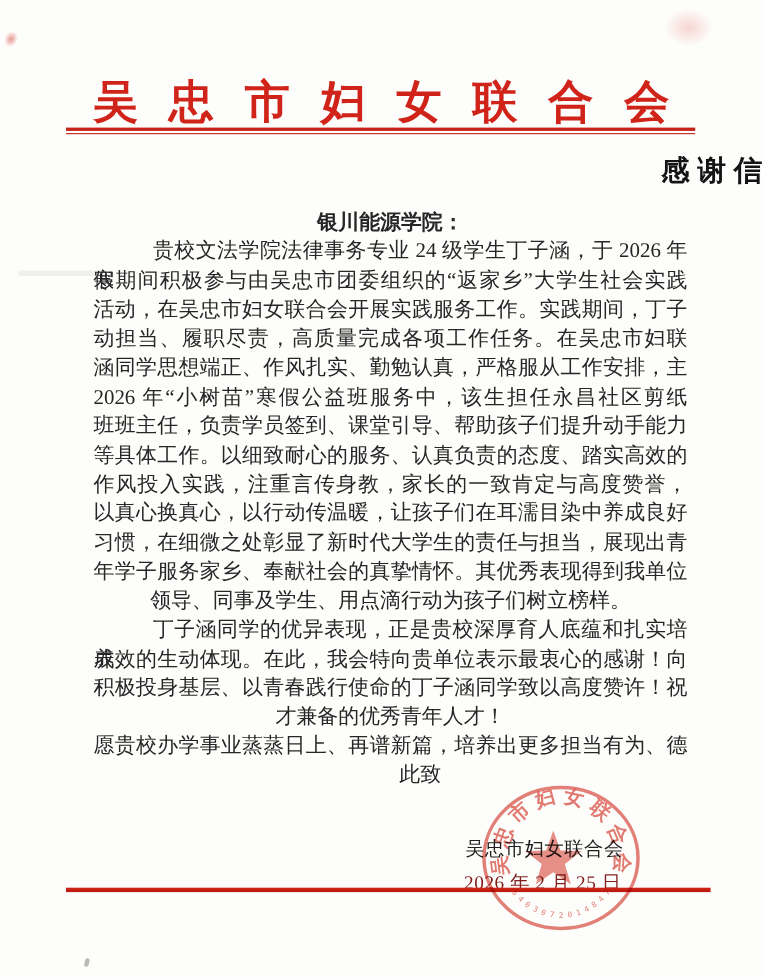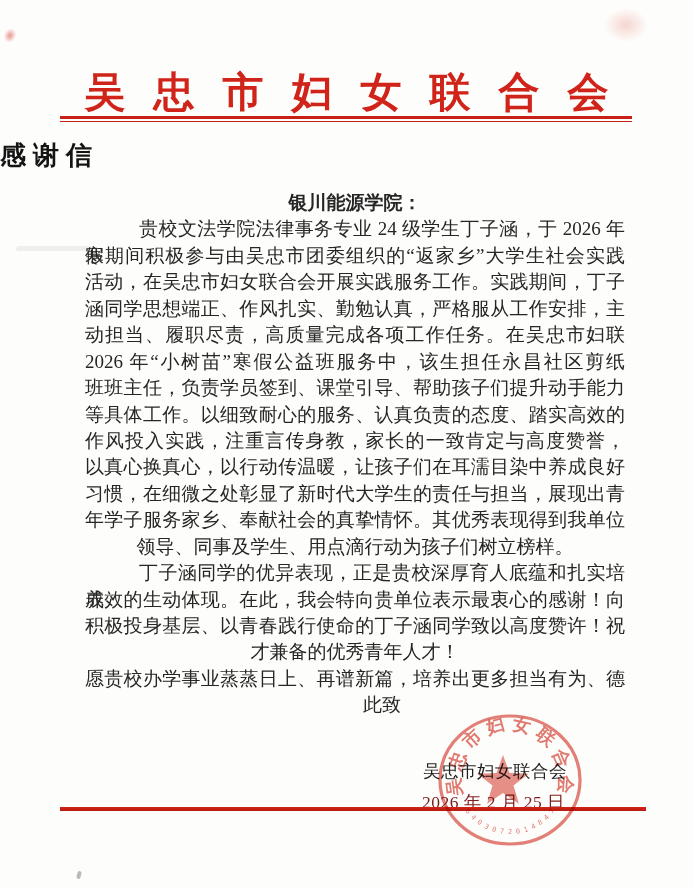--- a/index.html
+++ b/index.html
@@ -34,21 +34,21 @@
     position:absolute;top:116px;left:60px;width:572px;height:3px;
     background:var(--red-rule);
   }
   .rule-thin{
     position:absolute;top:121px;left:60px;width:572px;height:1px;
     background:var(--red-rule);
   }
   
   .doc-title{
     position:absolute;top:139px;left:0;width:693px;
-    text-align:left;
+    text-align:right;
     font-size:26px;font-weight:700;
     color:#141414;
     letter-spacing:7px;line-height:34px;
     white-space:nowrap;
   }
   .doc-title .inner{margin-right:-7px;}
   
   .body-block{
     position:absolute;top:190px;left:85px;width:540px;
     font-size:19px;line-height:26.45px;
@@ -126,22 +126,22 @@
 
   <div class="doc-title">
     <span class="inner">感谢信</span>
   </div>
 
   <div class="body-block" id="body-block">
       <div class="line bold noj">银川能源学院：</div>
       <div class="line indent">贵校文法学院法律事务专业 24 级学生丁子涵，于 2026 年寒</div>
       <div class="line">假期间积极参与由吴忠市团委组织的“返家乡”大学生社会实践</div>
       <div class="line">活动，在吴忠市妇女联合会开展实践服务工作。实践期间，丁子</div>
+      <div class="line">动担当、履职尽责，高质量完成各项工作任务。在吴忠市妇联</div>
       <div class="line">涵同学思想端正、作风扎实、勤勉认真，严格服从工作安排，主</div>
-      <div class="line">动担当、履职尽责，高质量完成各项工作任务。在吴忠市妇联</div>
       <div class="line">2026 年“小树苗”寒假公益班服务中，该生担任永昌社区剪纸</div>
       <div class="line">班班主任，负责学员签到、课堂引导、帮助孩子们提升动手能力</div>
       <div class="line">等具体工作。以细致耐心的服务、认真负责的态度、踏实高效的</div>
       <div class="line">作风投入实践，注重言传身教，家长的一致肯定与高度赞誉，</div>
       <div class="line">以真心换真心，以行动传温暖，让孩子们在耳濡目染中养成良好</div>
       <div class="line">习惯，在细微之处彰显了新时代大学生的责任与担当，展现出青</div>
       <div class="line">年学子服务家乡、奉献社会的真挚情怀。其优秀表现得到我单位</div>
       <div class="line noj">领导、同事及学生、用点滴行动为孩子们树立榜样。</div>
       <div class="line indent">丁子涵同学的优异表现，正是贵校深厚育人底蕴和扎实培养</div>
       <div class="line">成效的生动体现。在此，我会特向贵单位表示最衷心的感谢！向</div>

